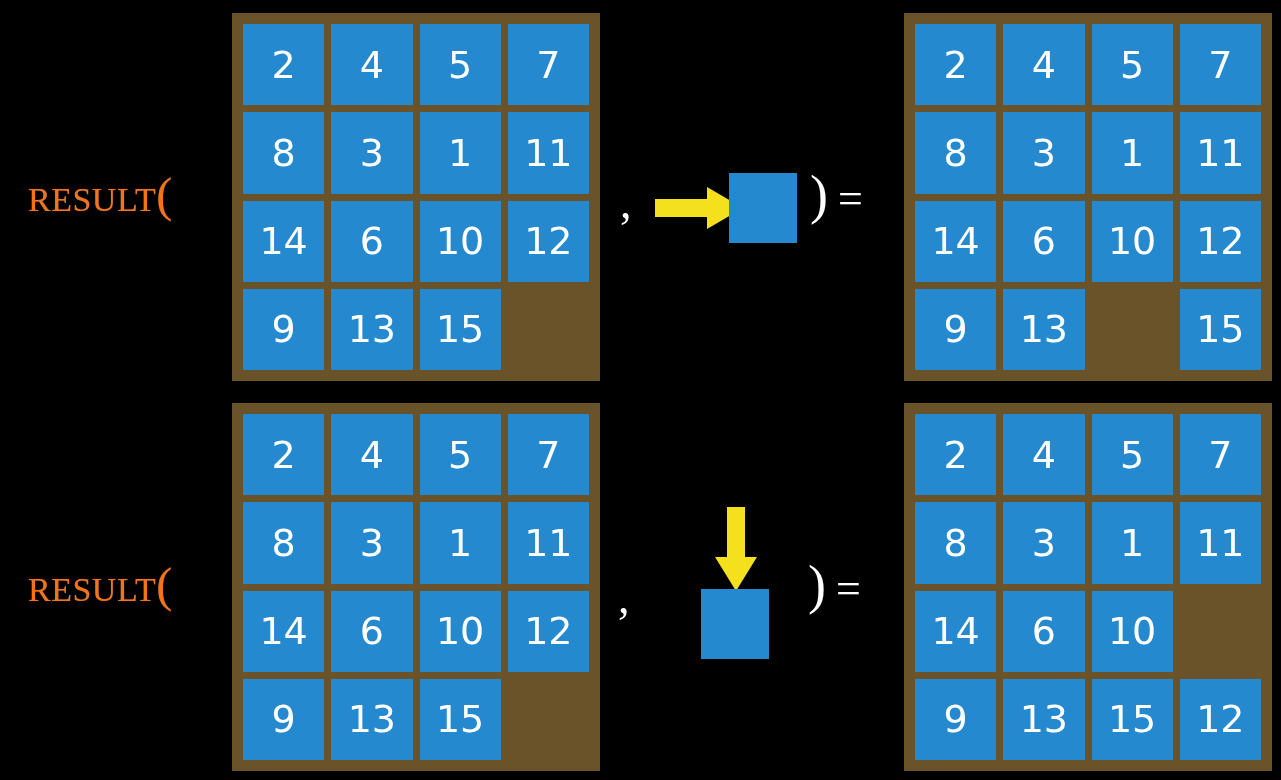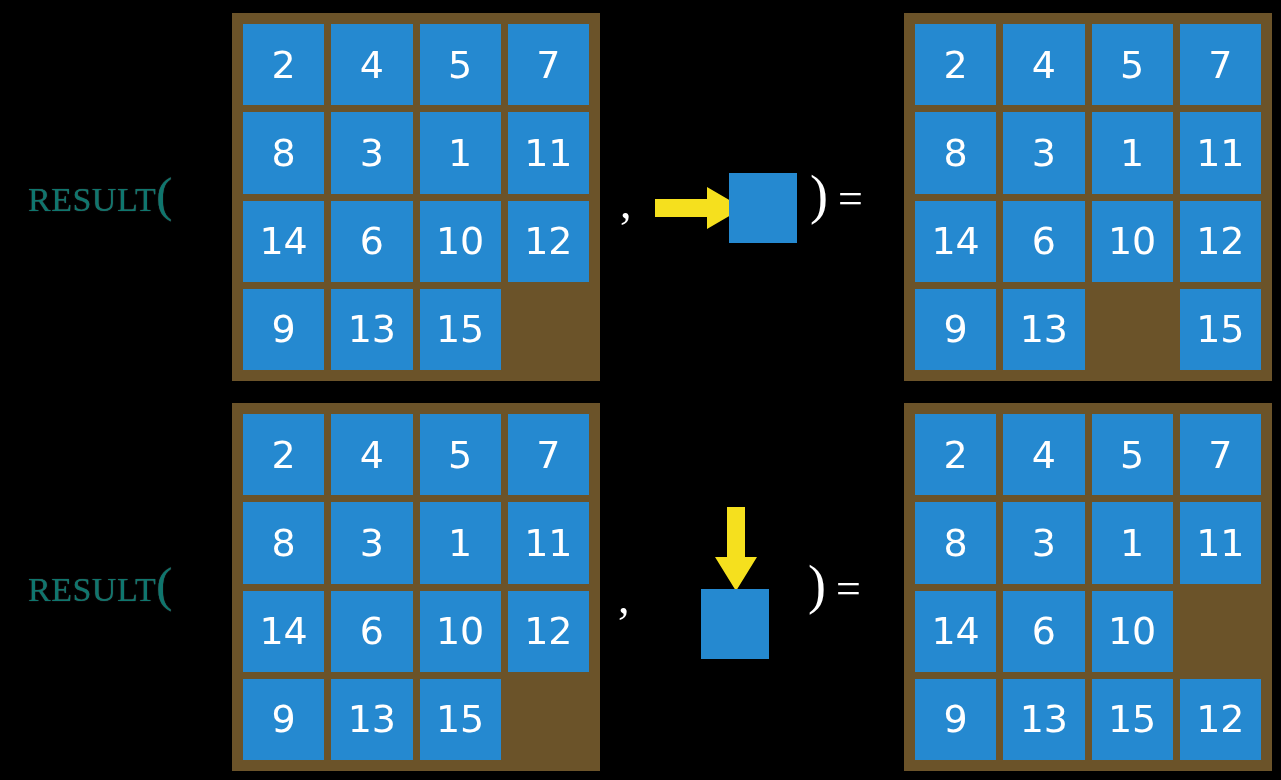--- a/index.html
+++ b/index.html
@@ -31,21 +31,21 @@
   }
   .eq-row.row-1 { top: 0; }
   .eq-row.row-2 { top: 390px; }
 
   
   .result-label {
     position: absolute;
     left: 28px;
     top: 50%;
     transform: translateY(-50%);
-    color: #0f766e;
+    color: #f97316;
     font-family: "Liberation Serif", "DejaVu Serif", serif;
     font-size: 48px;
     letter-spacing: 0.5px;
     white-space: nowrap;
     font-variant: small-caps;
     text-transform: lowercase;
     line-height: 1;
     text-shadow: 0 0 1px rgba(255,255,255,0.35);
   }
 

